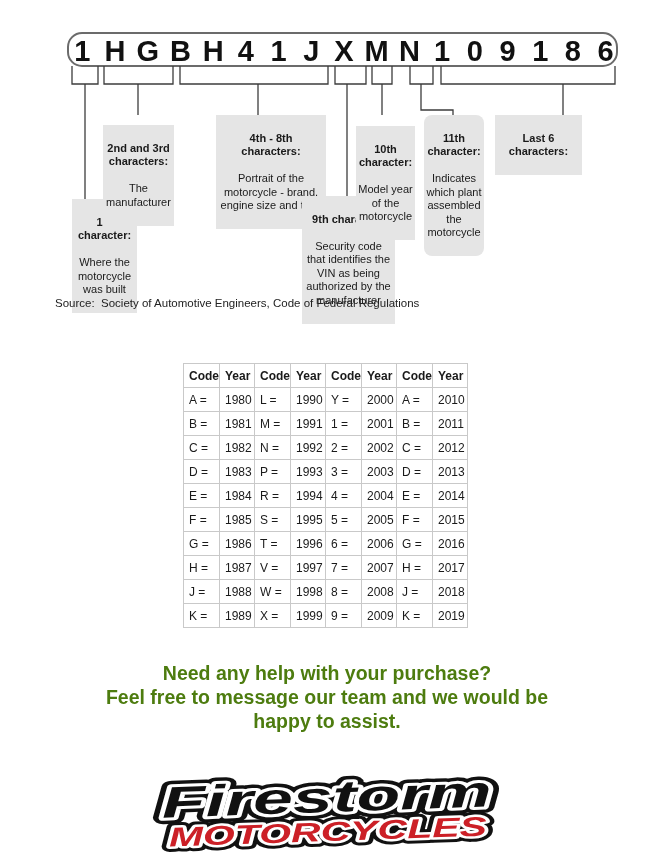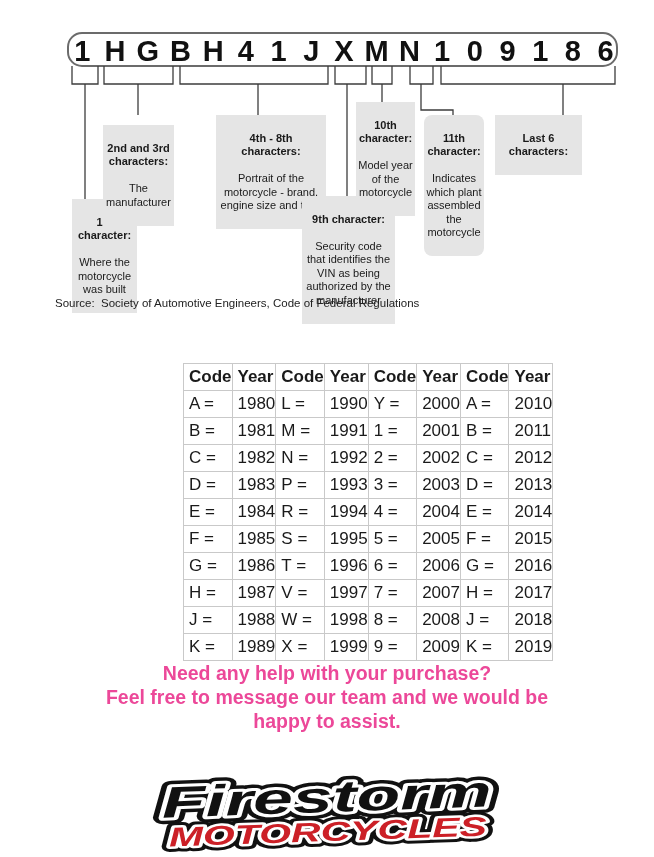--- a/index.html
+++ b/index.html
@@ -29,34 +29,34 @@
   .vin-label .body  { display:block; white-space:pre-line; }
 
   .source-line {
     position:absolute; left:55px; top:297px;
     font-size:11.5px; color:#222; white-space:pre;text-align:center;
   }
 
   
   .code-year-table {
     position:absolute; left:183px; top:363px;
-    border-collapse:collapse; font-size:17px; color:#1a1a1a;
+    border-collapse:collapse; font-size:12px; color:#1a1a1a;
     border:1px solid #c3c3c3;
   }
   .code-year-table th, .code-year-table td {
     border:1px solid #c9c9c9; text-align:left; font-weight:normal;
     padding:3px 0 3px 5px; height:17px; vertical-align:middle;
   }
   .code-year-table th { font-weight:bold; }
   .code-year-table .col-code { width:30px; }
   .code-year-table .col-year { width:29px; }
 
   .help-text {
     position:absolute; left:0; top:661px; width:654px;
-    text-align:center; font-size:19.5px; font-weight:bold; color:#ec4899;
+    text-align:center; font-size:19.5px; font-weight:bold; color:#4d7c0f;
     line-height:24px; white-space:pre-line;
   }
 
   .logo-svg { position:absolute; left:147px; top:762px; }
 </style>
 </head>
 <body>
 
 <div class="page">
 
@@ -121,21 +121,21 @@
 engine size and type</span>
   </div>
   <div class="vin-label" style="left:302px; top:196px; width:91px;">
     <span class="title">9th character:</span>
     <span class="body">Security code
 that identifies the
 VIN as being
 authorized by the
 manufacturer</span>
   </div>
-  <div class="vin-label" style="left:356px; top:102px; width:57px;">
+  <div class="vin-label" style="left:356px; top:126px; width:57px;">
     <span class="title">10th
 character:</span>
     <span class="body">Model year
 of the
 motorcycle</span>
   </div>
   <div class="vin-label" style="left:424px; top:115px; width:58px;border-radius:8px;">
     <span class="title">11th
 character:</span>
     <span class="body">Indicates

